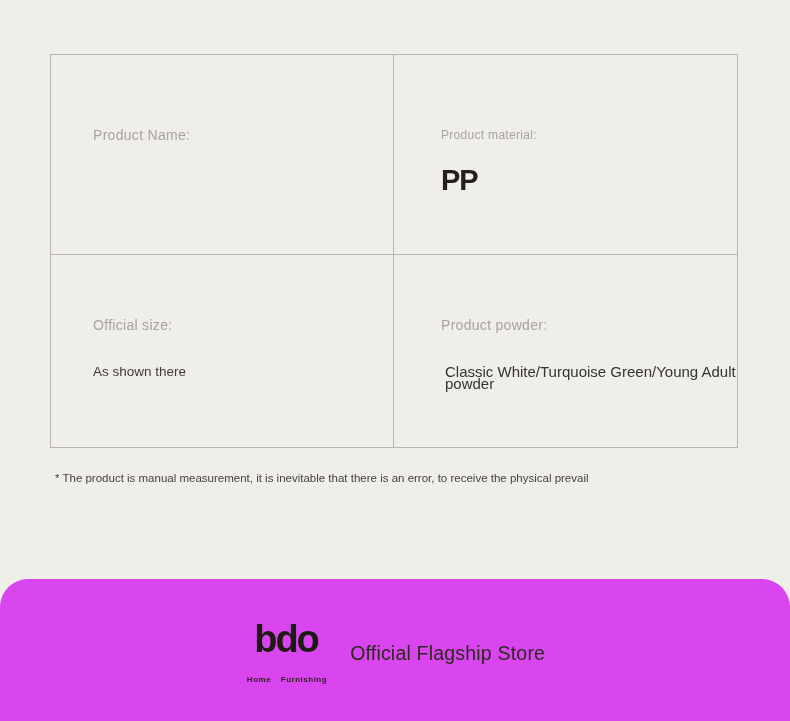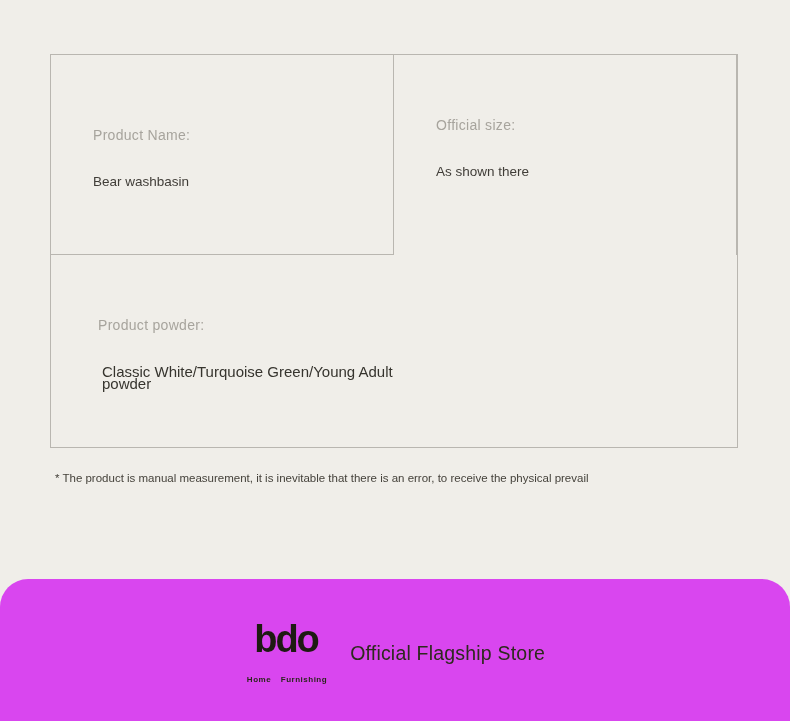--- a/index.html
+++ b/index.html
@@ -128,23 +128,26 @@
     color: #2d2a1d;
   }
 </style>
 </head>
 <body>
 
 <div class="spec-table">
 
   <div class="cell col-1 row-1 cell-name">
     <div class="spec-label">Product Name:</div>
-    <div class="spec-value">Bear washbasin</div>
   </div>
 
+  <div class="cell col-2 row-1 cell-material">
+    <div class="spec-label">Product material:</div>
+    <div class="spec-value">PP</div>
+  </div>
 
   <div class="cell col-1 row-2 cell-size">
     <div class="spec-label">Official size:</div>
     <div class="spec-value">As shown there</div>
   </div>
 
   <div class="cell col-2 row-2 cell-color">
     <div class="spec-label">Product powder:</div>
     <div class="spec-value">Classic White/Turquoise Green/Young Adult powder</div>
   </div>

